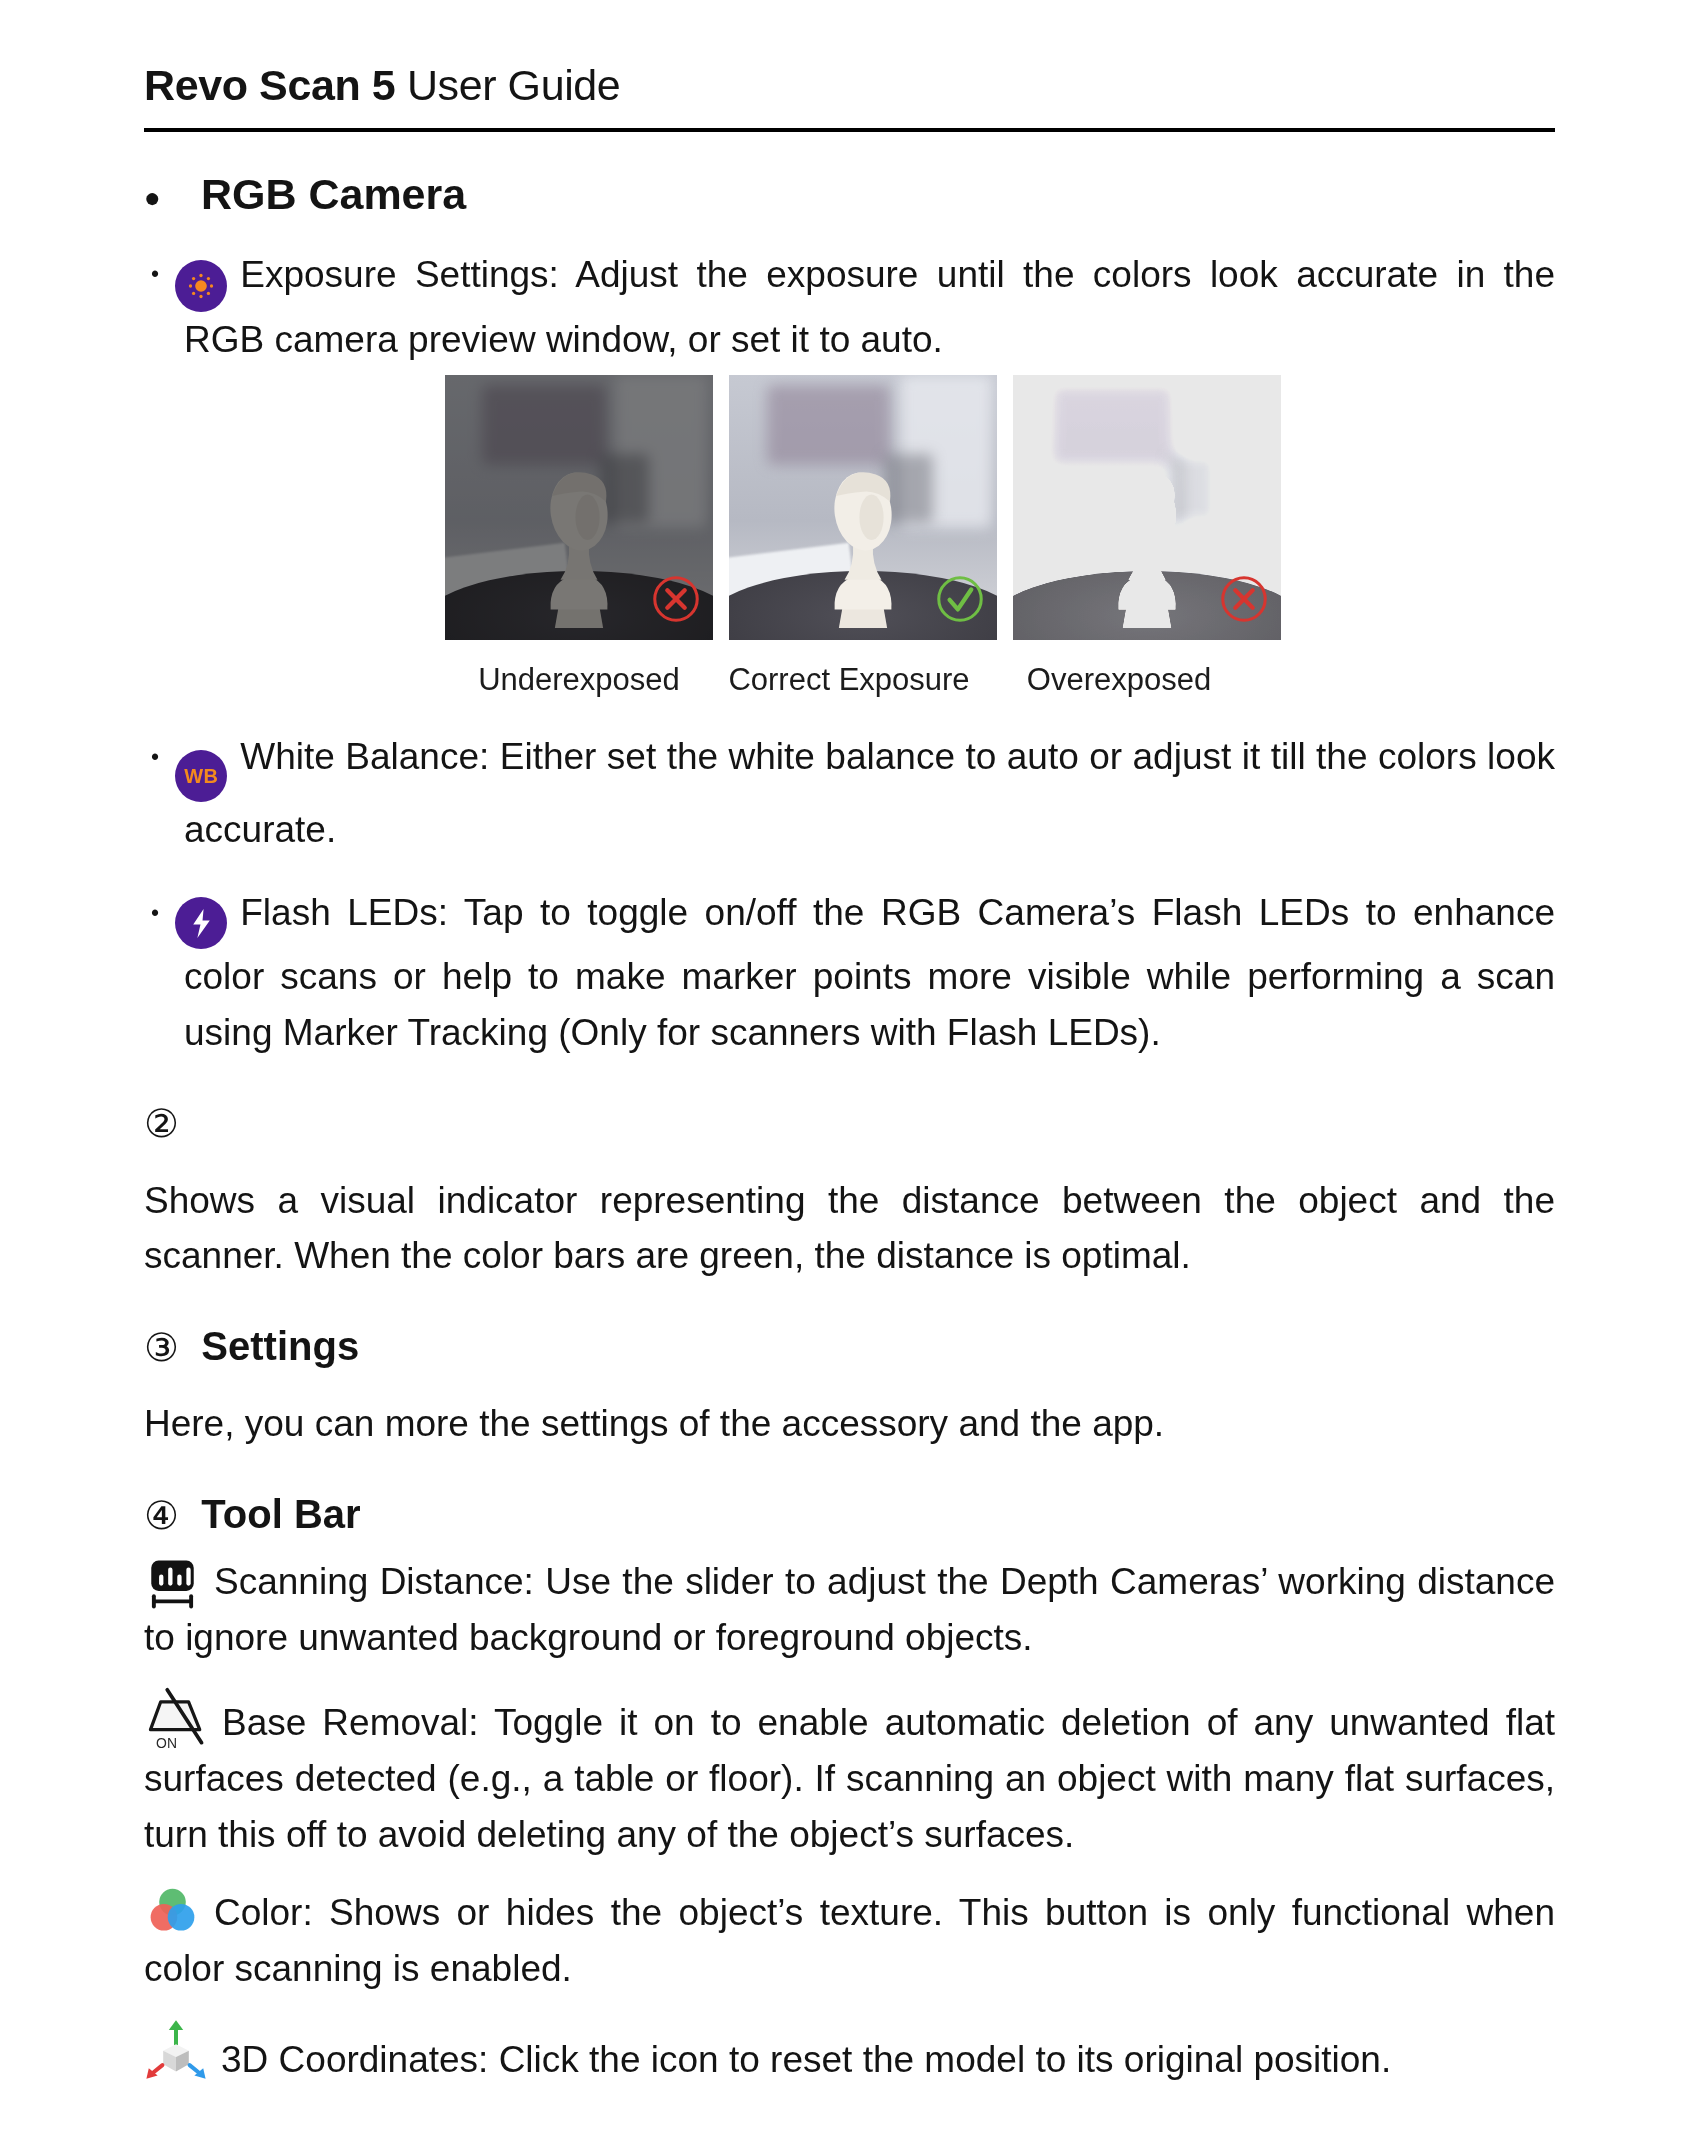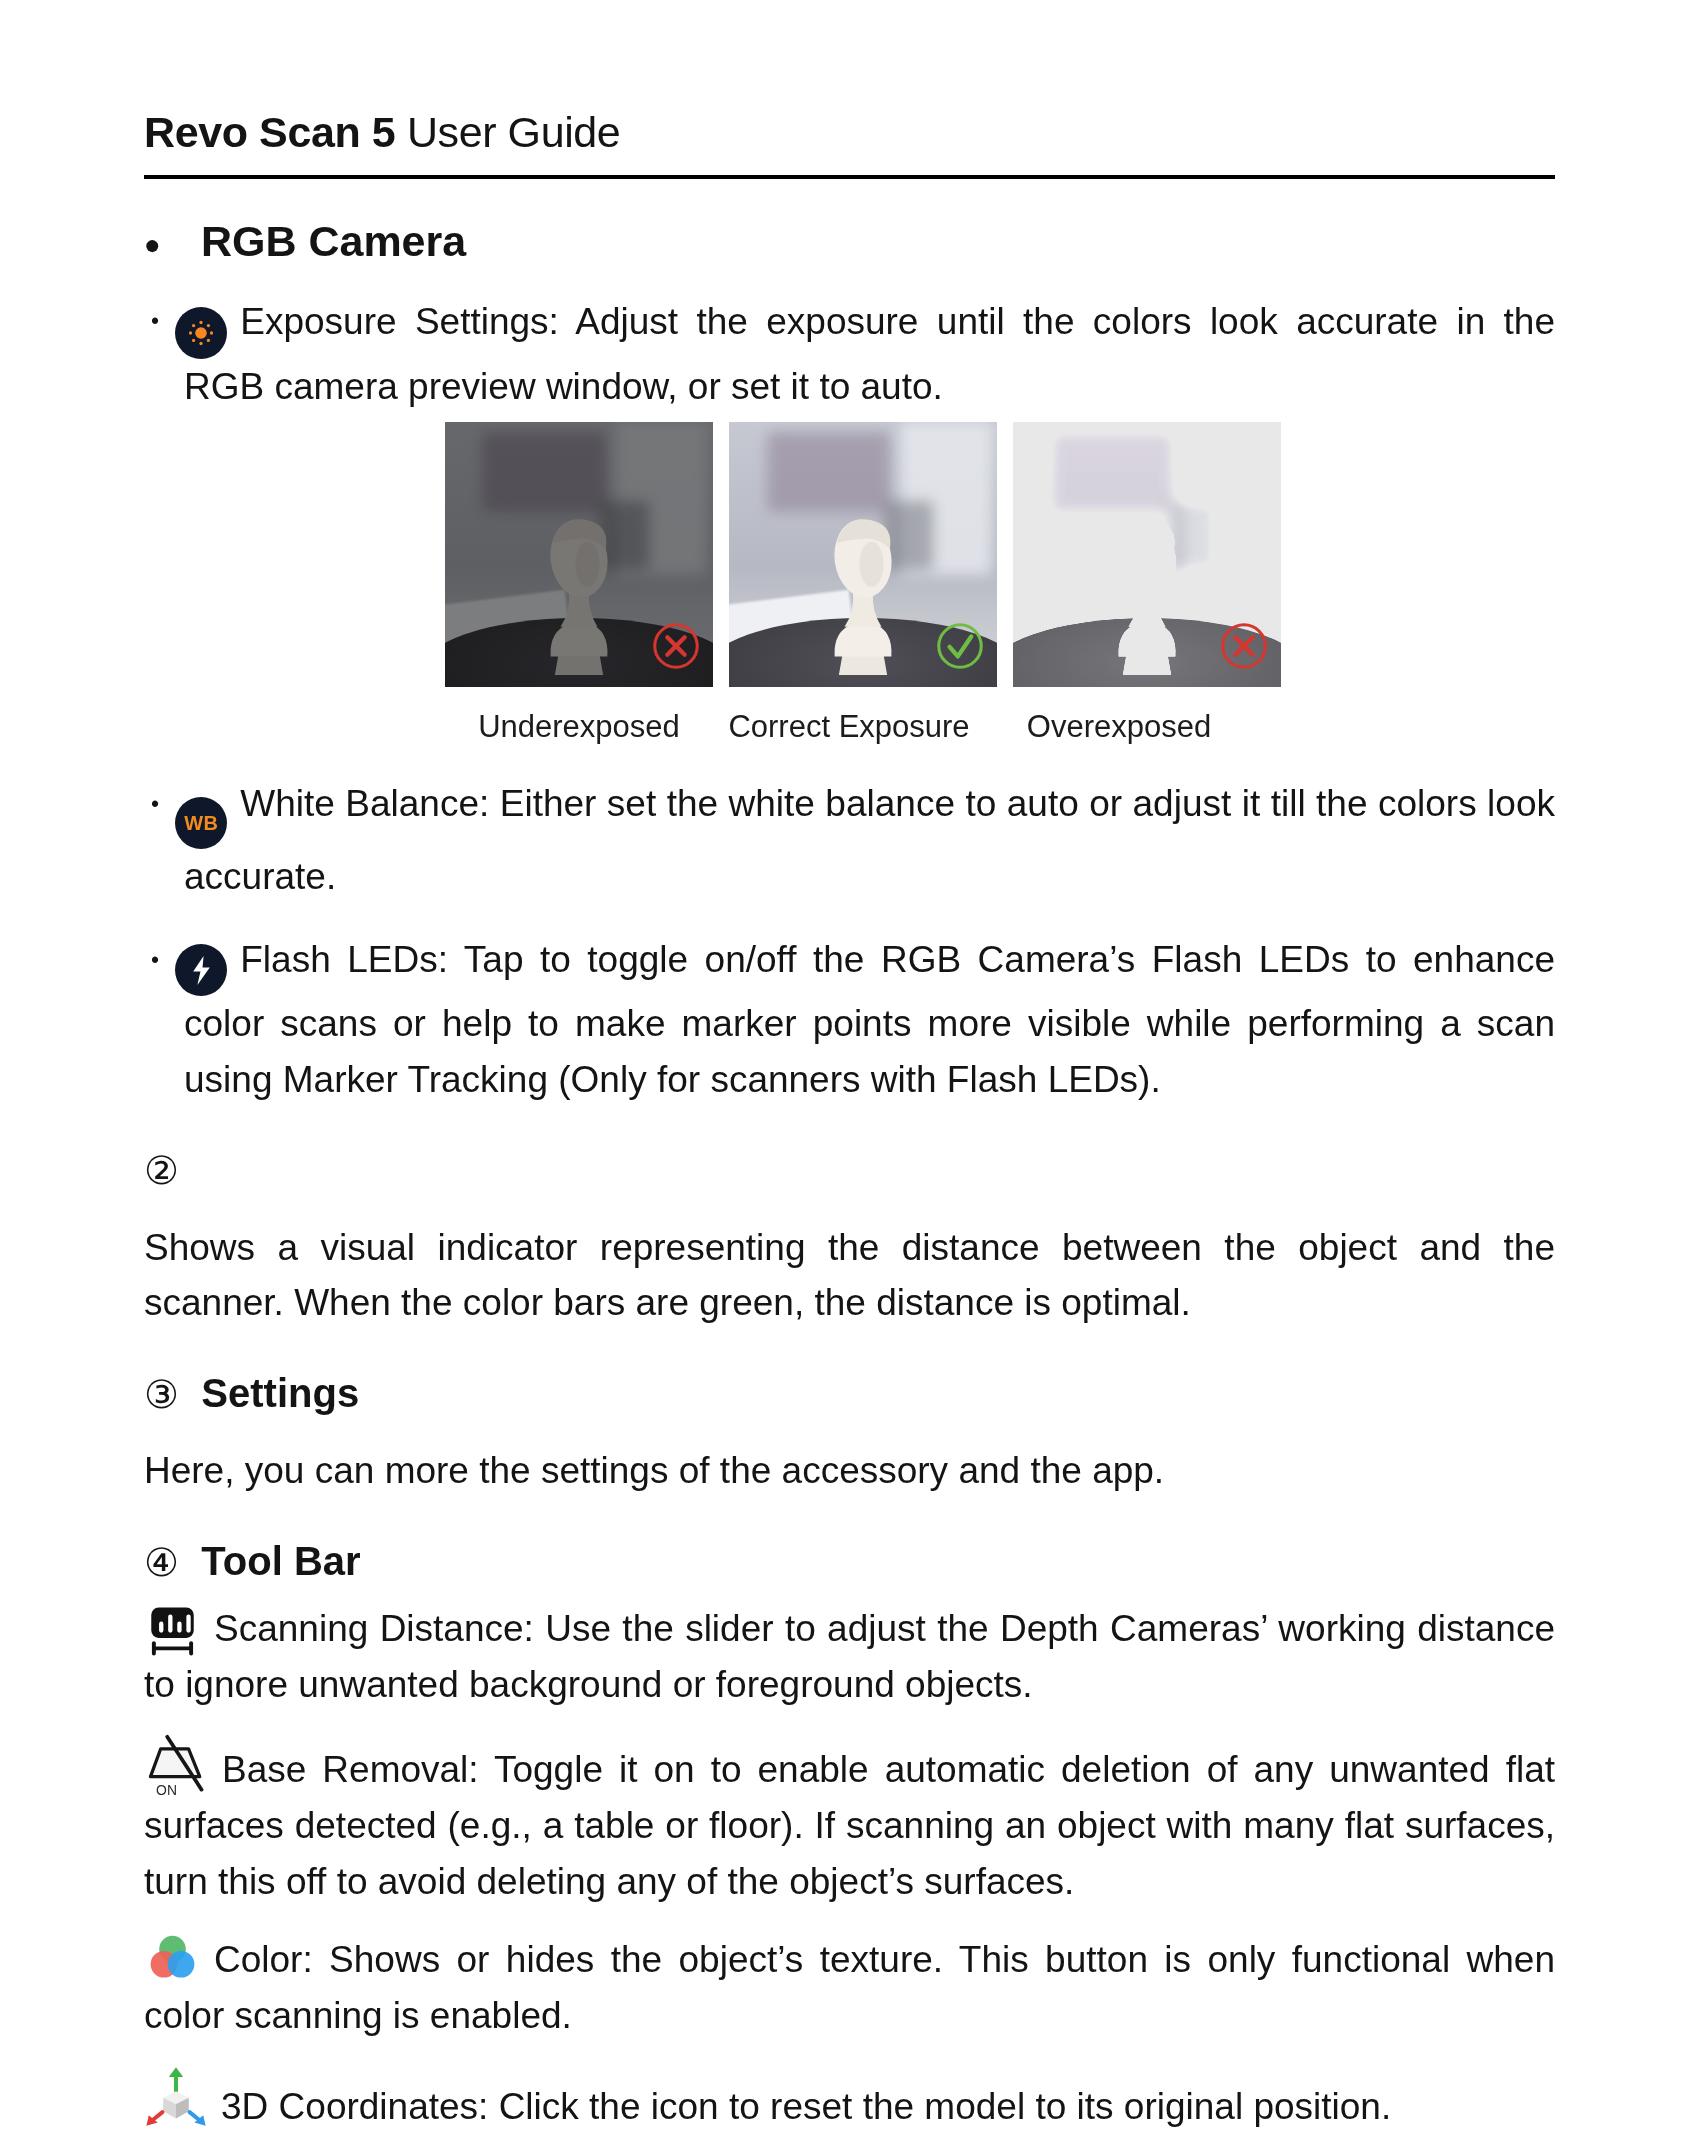--- a/index.html
+++ b/index.html
@@ -1,21 +1,21 @@
 <!DOCTYPE html>
 <html style="font-size:6.9px"><head>
 <meta charset="utf-8">
 <style>
   html,body{margin:0;padding:0;background:#ffffff;}
   body{
     width:1707px;height:2414px;position:relative;overflow:hidden;
     font-family:"Liberation Sans","DejaVu Sans",sans-serif;color:#141414;
     -webkit-font-smoothing:antialiased;
   }
-  .content{padding:108px 152px 0 144px;}
+  .content{padding:61px 152px 0 144px;}
 
   
   .doc-title{font-size:43px;letter-spacing:-0.4px;white-space:nowrap;}
   .doc-title .brand{font-weight:700;}
   .rule{border:none;border-top:4.3px solid #000;margin:18px 0 0 0;}
 
   
   .h1{display:flex;align-items:center;gap:40px;margin-top:38px;font-size:43px;font-weight:700;}
   .h1 .bigdot{font-size:28px;line-height:1;transform:translateY(2.6px);}
   h2{display:flex;align-items:center;gap:22.4px;font-size:40px;font-weight:700;margin:40px 0 0 0;}
@@ -24,21 +24,21 @@
   
   p.body{font-size:37px;line-height:1.5;text-align:justify;margin:27.5px 0 0 0;}
   p.single{text-align:left;}
   p.item{padding-left:40px;text-indent:-40px;}
   p.item .dot{font-size:23px;margin:0 16.3px 0 6.9px;vertical-align:4.3px;}
   b{font-weight:400;}
 
   
   .circ{
     display:inline-flex;align-items:center;justify-content:center;
-    width:52px;height:52px;border-radius:50%;background:#0f172a;
+    width:52px;height:52px;border-radius:50%;background:#4c1d95;
     vertical-align:-13.8px;margin-right:13px;text-indent:0;
   }
   .circ .wb-txt{font-size:20px;font-weight:700;color:#f28a1e;letter-spacing:0.4px;}
 
   
   .inline-icon{display:inline-flex;align-items:center;justify-content:center;
     vertical-align:-16.3px;margin-right:13px;text-indent:0;}
 
   
   .figure{width:836px;margin:6.9px 0 0 301px;}

